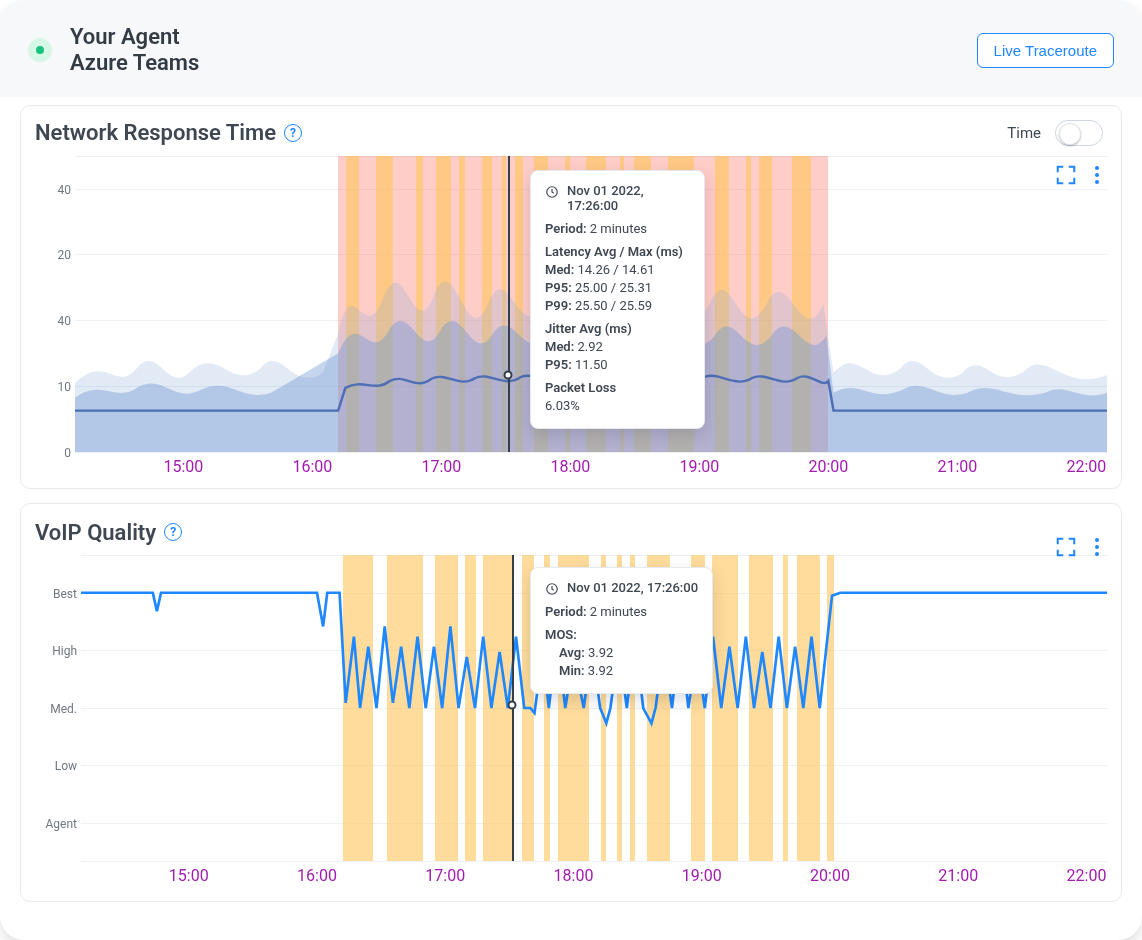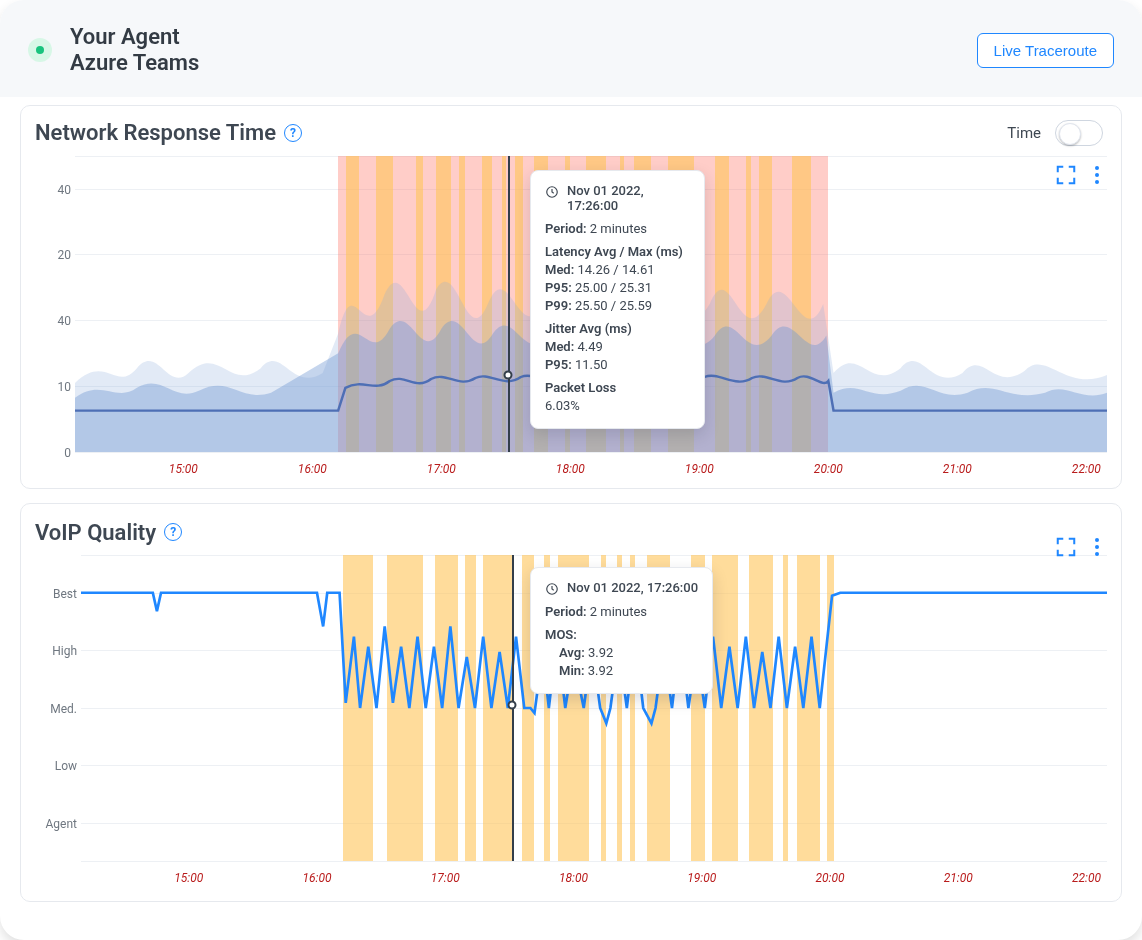--- a/index.html
+++ b/index.html
@@ -83,21 +83,21 @@
   .ic-more { display:flex; flex-direction:column; gap:3px; padding:4px;}
   .ic-more span{ width:4px; height:4px; border-radius:50%; background:#1f87ff; display:block;}
 
   
   .chart-wrap { position:relative; padding: 4px 14px 12px 14px; }
   .chart { position:relative; height:320px; width:100%; }
   .gridlines { position:absolute; inset:0 0 24px 40px; }
   .gridline { position:absolute; left:0; right:0; border-top:1px solid #edf0f4; }
   .y-tick { position:absolute; left:-36px; width:32px; text-align:right; font-size:12px; color:#6f7780; transform:translateY(-50%); }
   .x-axis { position:absolute; left:40px; right:0; bottom:0; height:24px; display:flex; }
-  .x-tick { position:absolute; bottom:0; font-size:12px; color:#b91c1c; transform:translateX(-50%);font-style:italic; }
+  .x-tick { position:absolute; bottom:0; font-size:16px; color:#a21caf; transform:translateX(-50%); }
   .plot { position:absolute; top:0; left:40px; right:0; bottom:24px; overflow:hidden; }
 
   
   .bands { position:absolute; inset:0; }
   .band { position:absolute; top:0; bottom:0; }
   .band.red { background: rgba(255,111,96,.35); }
   .band.or  { background: rgba(255,196,88,.6); }
 
   svg.series { position:absolute; inset:0; width:100%; height:100%; }
   .cursor-line { position:absolute; top:0; bottom:0; width:2px; background:#333e4a; }
@@ -257,21 +257,21 @@
                 <path d="M12 7v5l3 2"></path>
               </svg>
             <span>Nov 01 2022, 17:26:00</span>
           </div>
           <div class="row"><b>Period:</b> <span>2 minutes</span></div>
           <div class="sec">Latency Avg / Max (ms)</div>
           <div class="row"><b>Med:</b> <span>14.26 / 14.61</span></div>
           <div class="row"><b>P95:</b> <span>25.00 / 25.31</span></div>
           <div class="row"><b>P99:</b> <span>25.50 / 25.59</span></div>
           <div class="sec">Jitter Avg (ms)</div>
-          <div class="row"><b>Med:</b> <span>4.49</span></div>
+          <div class="row"><b>Med:</b> <span>2.92</span></div>
           <div class="row"><b>P95:</b> <span>11.50</span></div>
           <div class="sec">Packet Loss</div>
           <div class="row">6.03%</div>
         </div>
       </div>
     </div>
   </div>
 
   <div class="panel voip-panel">
     <div class="panel-header">

